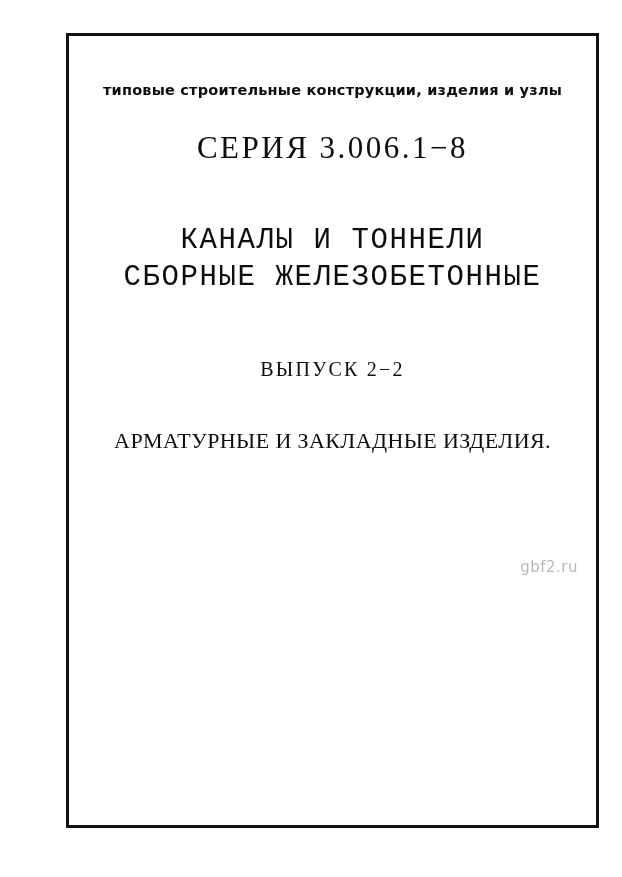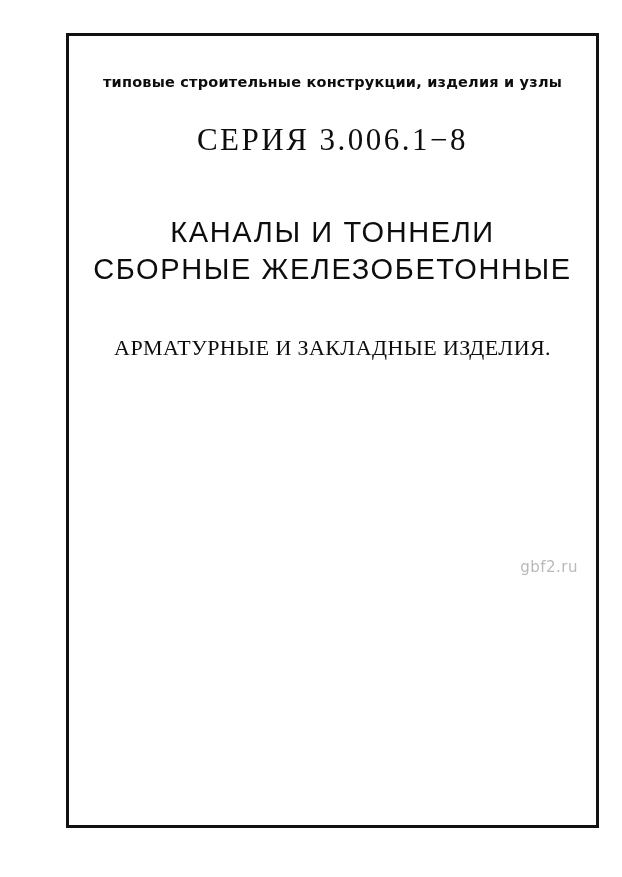--- a/index.html
+++ b/index.html
@@ -30,21 +30,21 @@
     box-sizing: border-box;
     background: #ffffff;
   }
   .content {
     position: absolute;
     left: 0;
     top: 0;
     width: 100%;
     height: 100%;
     box-sizing: border-box;
-    padding: 8px 14px;
+    padding: 16px 14px;
     text-align: center;
   }
   .header-line {
     margin-top: 30px;
     font-family: "DejaVu Sans", sans-serif;
     font-weight: bold;
     font-size: 14.5px;
     letter-spacing: 0.2px;
     white-space: nowrap;
     color: #0d0d0d;
@@ -54,21 +54,21 @@
     font-family: "Liberation Serif", serif;
     font-size: 31px;
     letter-spacing: 2.5px;
     color: #0d0d0d;
   }
   .title-block {
     margin-top: 56px;
     line-height: 1.28;
   }
   .title-line {
-    font-family: Liberation Sans, sans-serif;
+    font-family: Liberation Mono, monospace;
     font-size: 29px;
     letter-spacing: 1.6px;
     color: #0d0d0d;
     white-space: nowrap;
   }
   .issue-line {
     margin-top: 62px;
     font-family: "Liberation Serif", serif;
     font-size: 20px;
     letter-spacing: 2.2px;
@@ -108,20 +108,21 @@
 
       <div class="header-line">типовые строительные конструкции, изделия и узлы</div>
 
       <div class="series-line">СЕРИЯ 3.006.1−8</div>
 
       <div class="title-block">
         <div class="title-line">КАНАЛЫ  И  ТОННЕЛИ</div>
         <div class="title-line">СБОРНЫЕ  ЖЕЛЕЗОБЕТОННЫЕ</div>
       </div>
 
+      <div class="issue-line">ВЫПУСК 2−2</div>
 
       <div class="subtitle-block">
         <div class="subtitle-line wide">АРМАТУРНЫЕ  И  ЗАКЛАДНЫЕ  ИЗДЕЛИЯ.</div>
       </div>
 
     </div>
     <div class="watermark">gbf2.ru</div>
   </div>
 </div>
 

